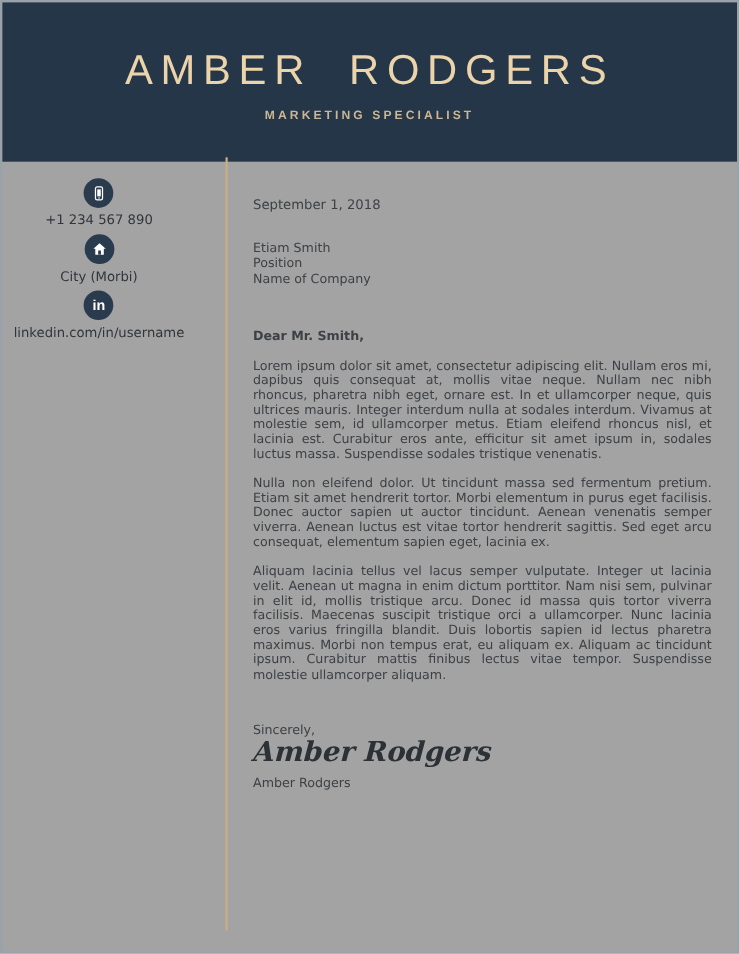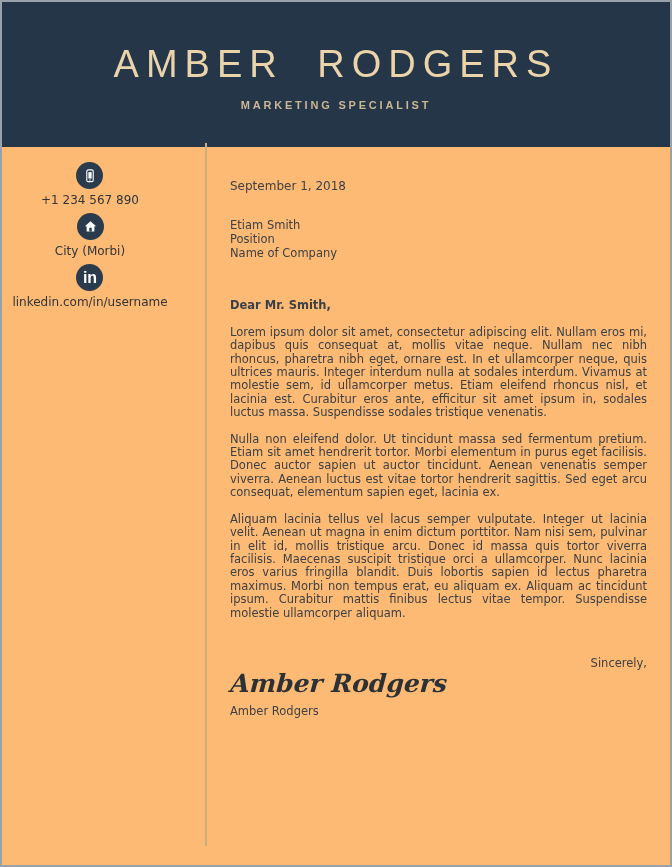--- a/index.html
+++ b/index.html
@@ -1,21 +1,21 @@
 <!DOCTYPE html>
 <html style="--navy: #253648; --icon-navy: #2b3b4e; --tan: #ebd3aa; --subtitle-tan: #cbb695; --accent-line: #c9ae83; --body-text: #3d4145; --border-gray: #9aa2a9;"><head>
 <meta charset="utf-8">
 <style>
   html, body { margin: 0; padding: 0; background: #ffffff; }
   .page {
     position: relative;
     width: 672px;
     height: 867px;
     box-sizing: border-box;
-    background: #fdba74;
+    background: #a3a3a3;
     border: 2px solid var(--border-gray, #9aa2a9);
     overflow: hidden;
     font-family: "DejaVu Sans", sans-serif;
   }
   
   .header {
     position: absolute; top: 0; left: 0; right: 0; height: 141px;
     background: var(--navy, #253648);
     display: flex; flex-direction: column; align-items: center; justify-content: center;
     padding-top: 4px;
@@ -42,21 +42,21 @@
   .contact { display: flex; flex-direction: column; align-items: center; margin-bottom: 6px; }
   .icon-circle {
     width: 27px; height: 27px; border-radius: 50%;
     background: var(--icon-navy, #2b3b4e);
     display: flex; align-items: center; justify-content: center;
     flex: none;
   }
   .icon-circle svg { display: block; }
   .in-glyph {
     color: #ffffff; font-family: "Liberation Sans", sans-serif;
-    font-size: 16px; font-weight: 700; line-height: 1;
+    font-size: 13px; font-weight: 700; line-height: 1;
   }
   .contact-label {
     margin-top: 4px; font-size: 12px; line-height: 14px;
     color: #30353a; text-align: center;
   }
   
   .divider {
     position: absolute; left: 203px; top: 141px;
     width: 2px; height: 703px;
     background: var(--accent-line, #c9ae83);
@@ -65,21 +65,21 @@
   .main {
     position: absolute; left: 228px; top: 141px; width: 417px;
     color: var(--body-text, #3d4145);
     font-size: 11.5px; line-height: 13.4px;
   }
   .date { margin-top: 37px; text-align: left; font-size: 12px; }
   .recipient { margin-top: 25px; }
   .recipient div { line-height: 14px; }
   .salutation { margin-top: 39px; font-weight: bold; }
   .body p { text-align: justify; margin: 13px 0 0 0; }
-  .closing { margin-top: 37px; text-align: right; }
+  .closing { margin-top: 37px; }
   .signature-script {
     margin-top: 7px;
     font-family: "DejaVu Serif", serif;
     font-style: italic; font-weight: 700;
     font-size: 25px; color: #2c3136;
     transform: skewX(-4deg); transform-origin: left bottom;
     width: max-content;
   }
   .signature-typed { margin-top: 14px; }
 </style>

